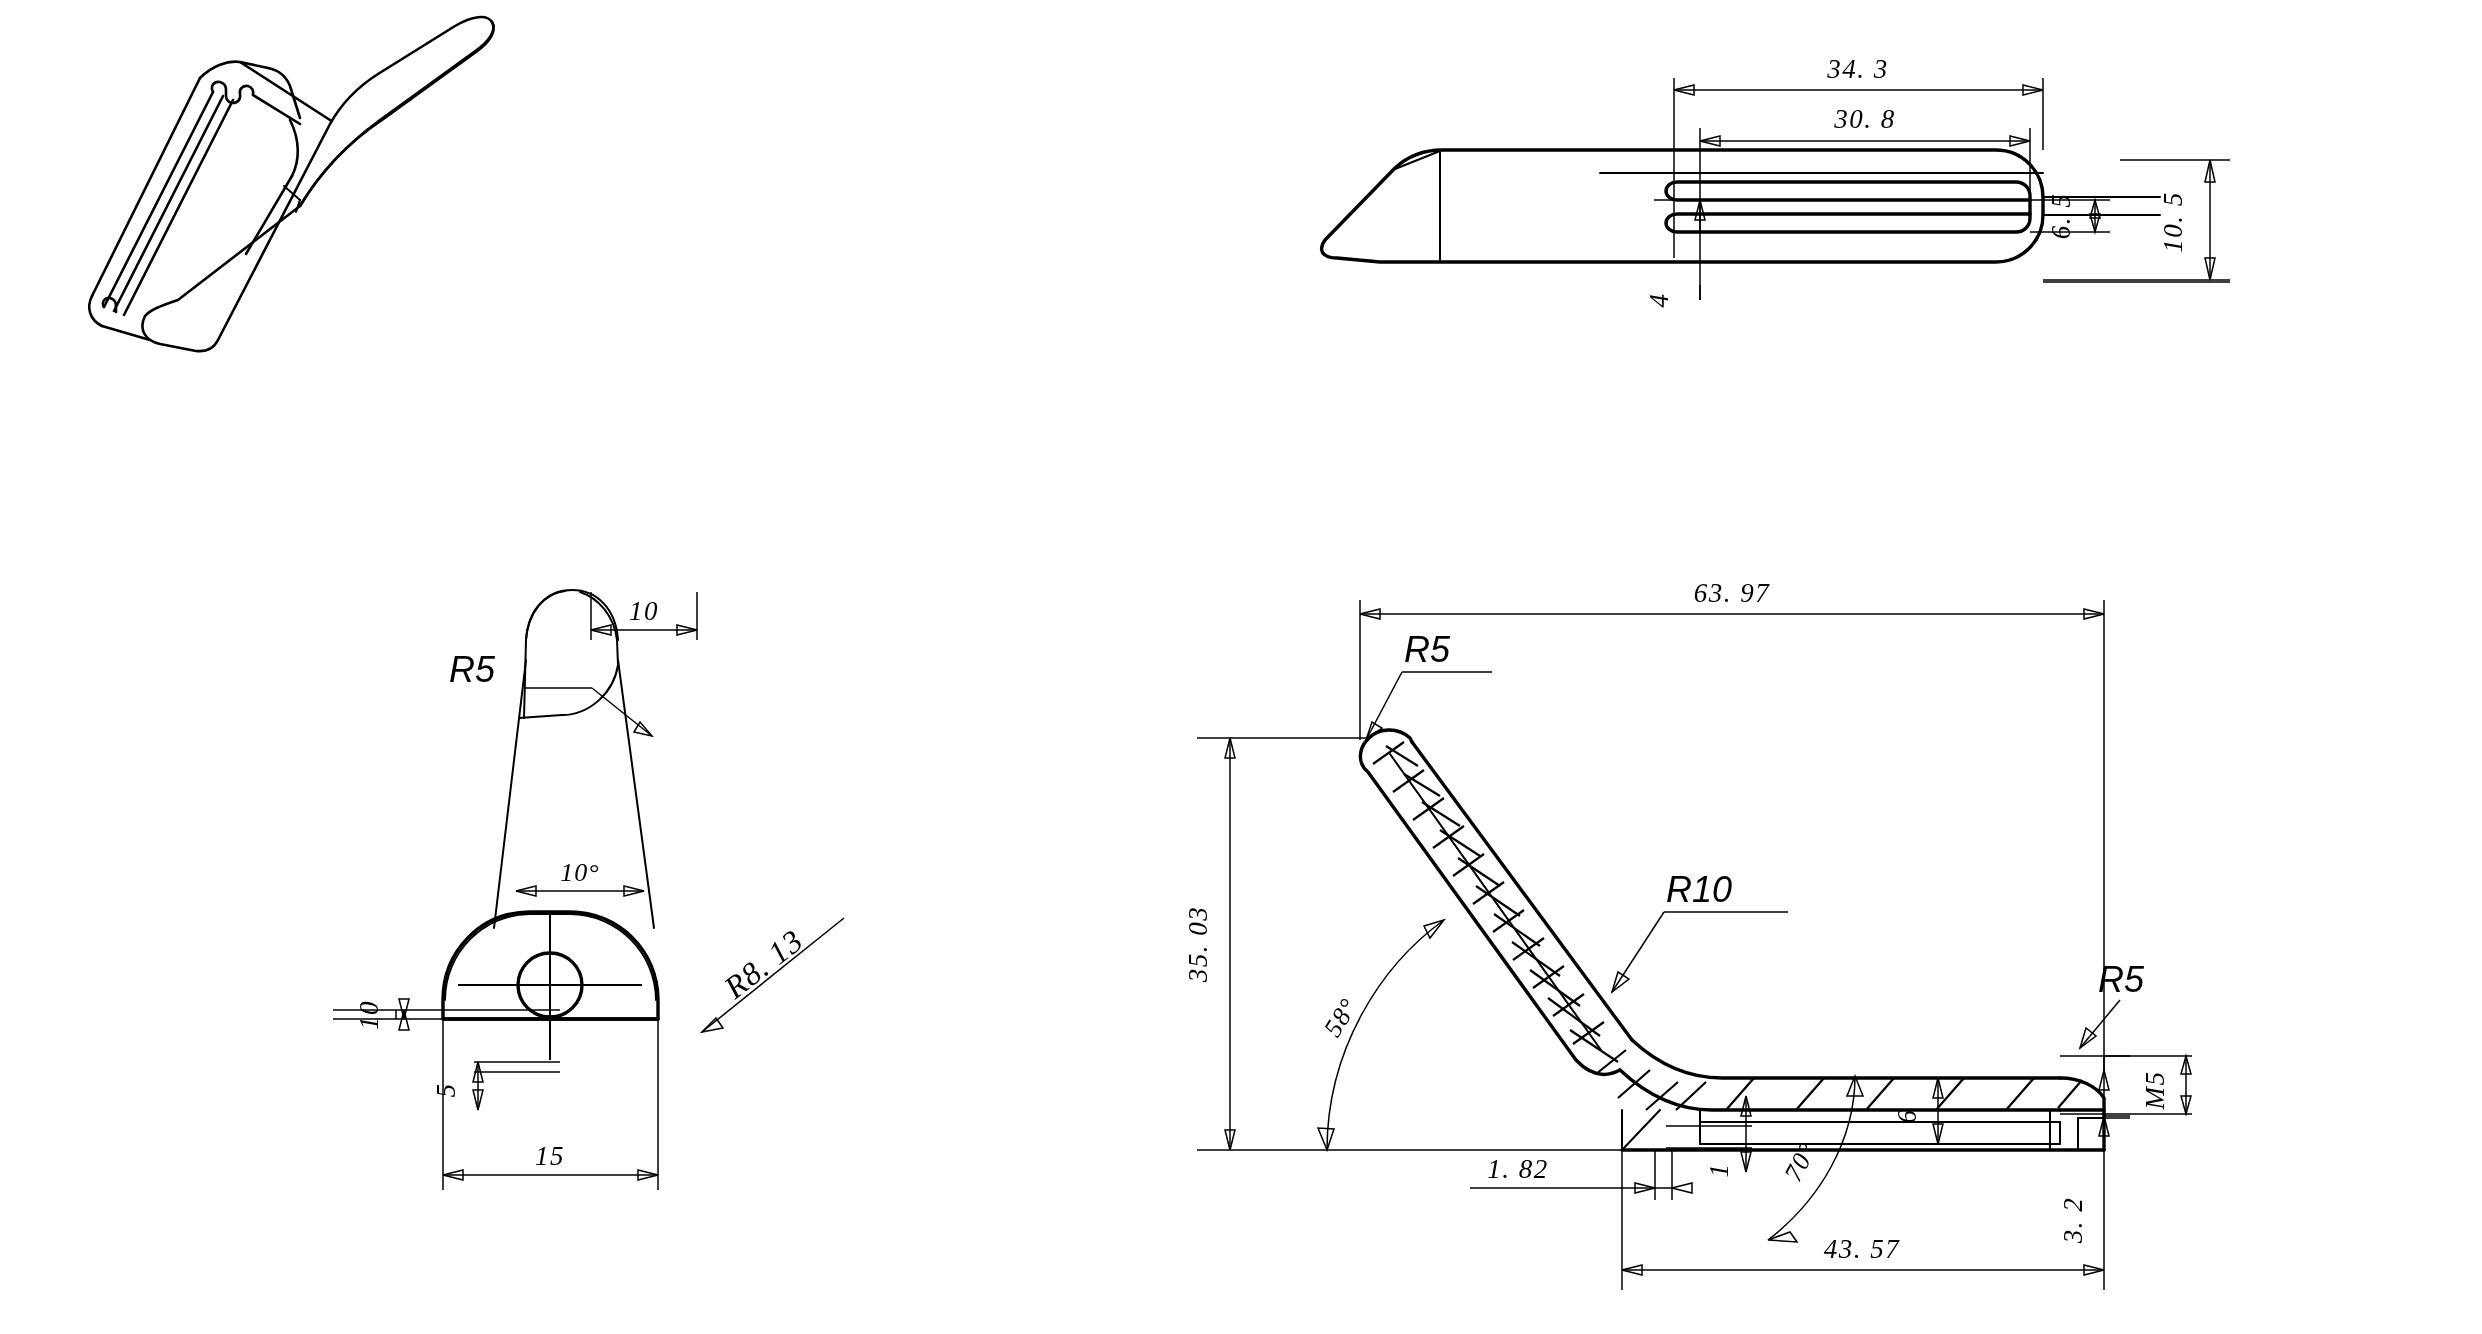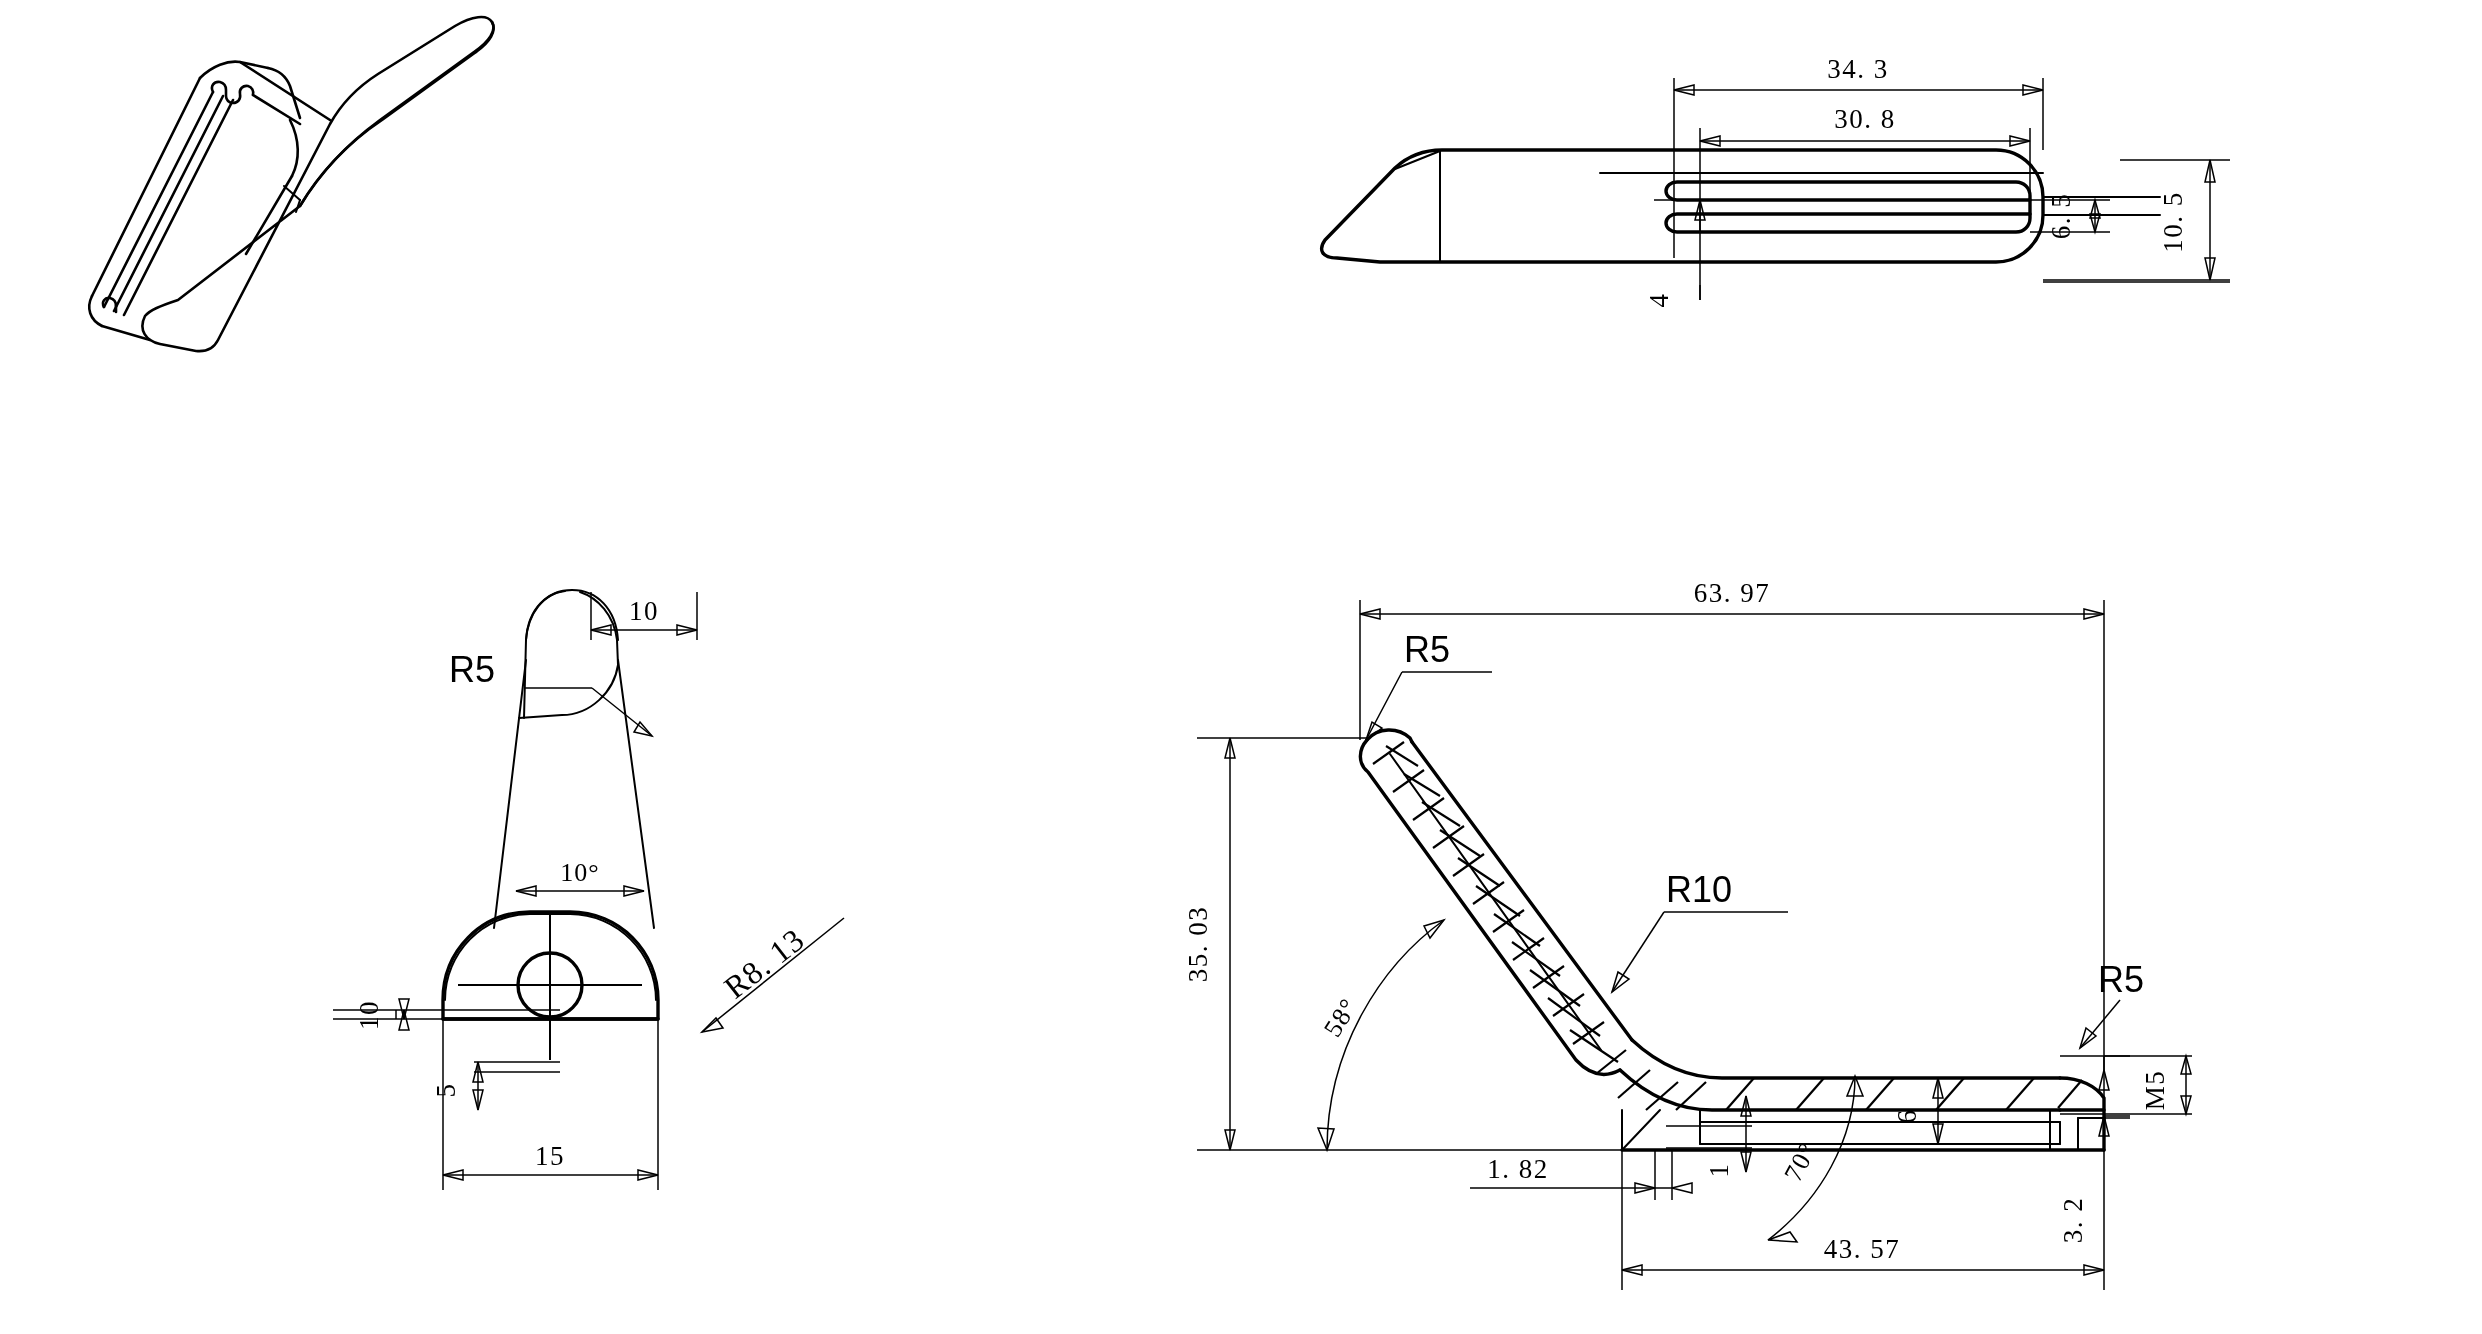--- a/index.html
+++ b/index.html
@@ -12,20 +12,21 @@
     height: 1334px;
     font-family: "Liberation Serif", serif;
     overflow: hidden;
     position: relative;
   }
   #sheet {
     position: absolute;
     inset: 0;
     width: 2482px;
     height: 1028px;
+    font-style: italic;
   }
   svg.drawing {
     position: absolute;
     left: 0;
     top: 0;
     width: 2482px;
     height: 1334px;
     display: block;
   }
   .ol { fill: none; stroke: #000; stroke-width: 3.4; stroke-linejoin: round; stroke-linecap: round; }

